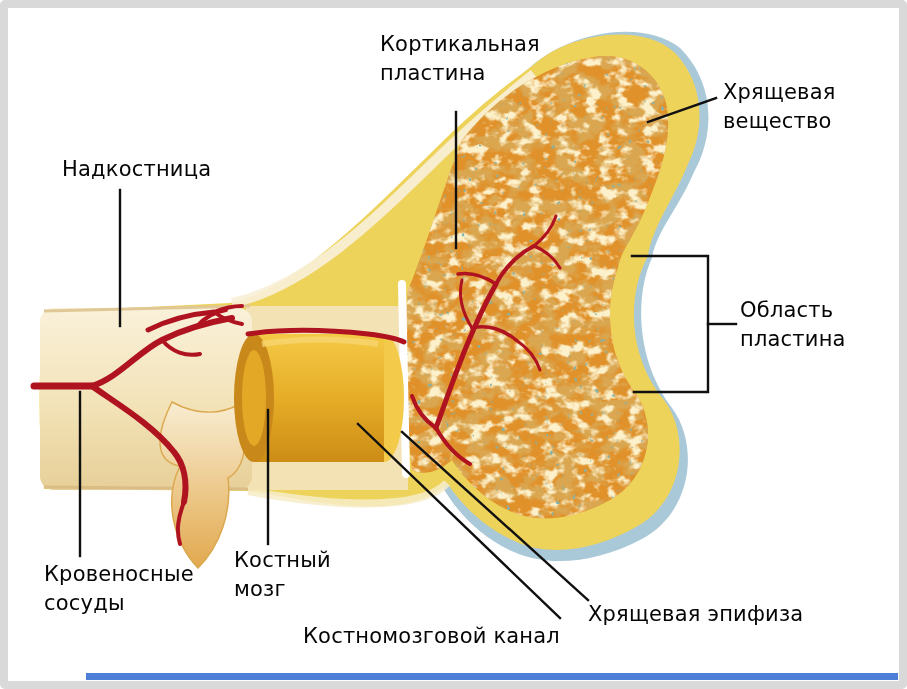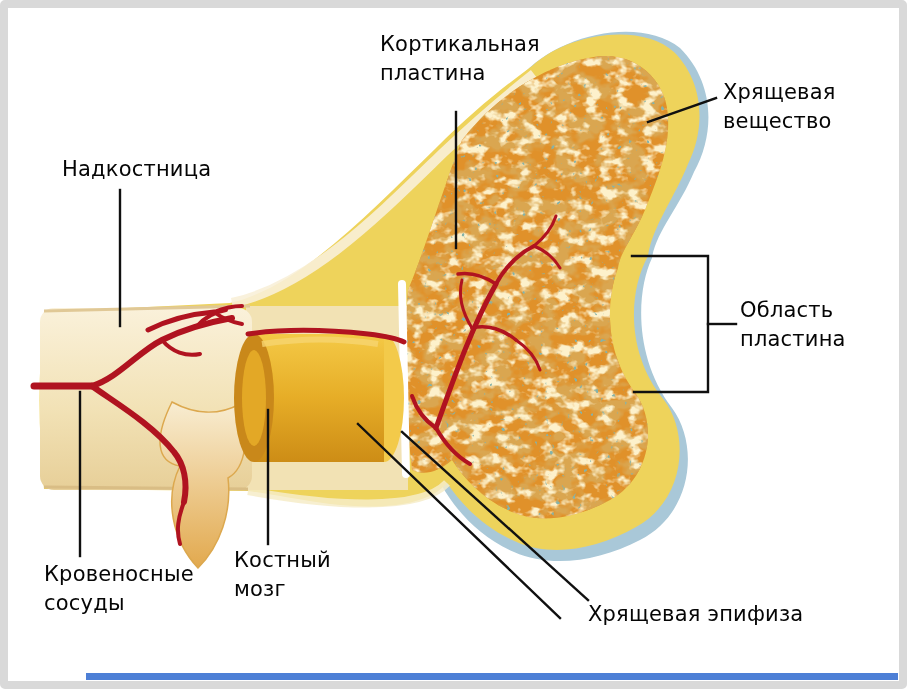--- a/index.html
+++ b/index.html
@@ -163,17 +163,18 @@
 пластина</div>
   <div class="label" style="left:723px;top:78px">Хрящевая
 вещество</div>
   <div class="label" style="left:62px;top:155px">Надкостница</div>
   <div class="label" style="left:740px;top:296px">Область
 пластина</div>
   <div class="label" style="left:234px;top:546px">Костный
 мозг</div>
   <div class="label" style="left:44px;top:560px">Кровеносные
 сосуды</div>
+  <div class="label" style="left:303px;top:622px">Костномозговой канал</div>
   <div class="label" style="left:588px;top:600px">Хрящевая эпифиза</div>
 
   <div class="bottom-bar"></div>
   <div class="frame"></div>
 </div>
 
 </body></html>

